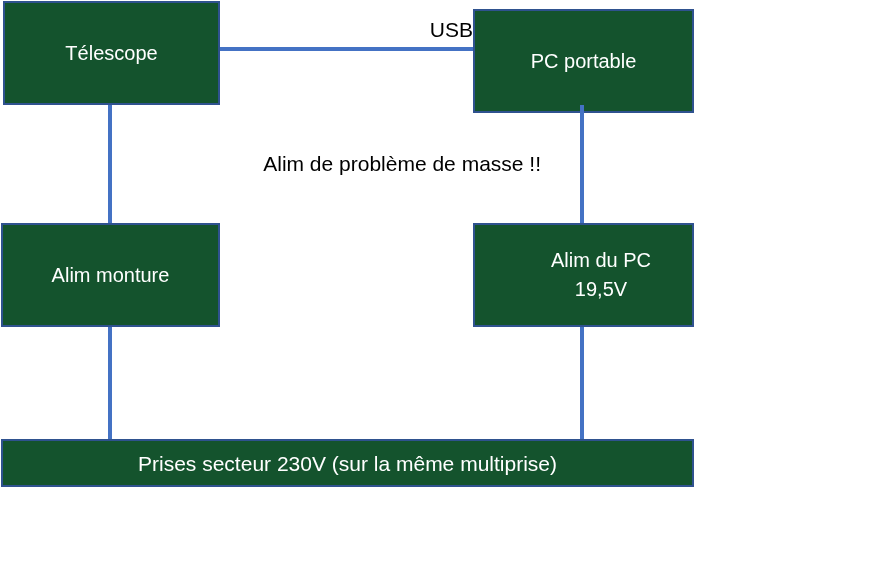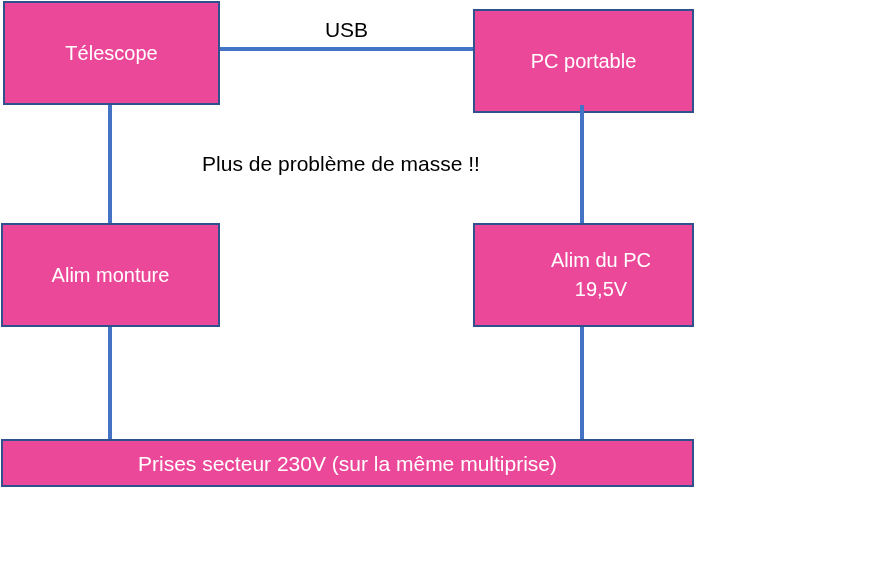--- a/index.html
+++ b/index.html
@@ -11,21 +11,21 @@
     position: relative;
     width: 879px;
     height: 576px;
     background: #FFFFFF;
     overflow: hidden;
     font-family: "Liberation Sans", sans-serif;
   }
   .box {
     position: absolute;
     box-sizing: border-box;
-    background: #ec4899;
+    background: #14532d;
     border: 2px solid #2F528F;
     color: #FFFFFF;
     display: flex;
     flex-direction: column;
     align-items: center;
     justify-content: center;
     text-align: center;
     font-size: 20px;
     line-height: 29px;
   }
@@ -45,21 +45,21 @@
     width: 4px;
   }
   .usb-line       { left: 220px; top: 47px;  width: 253px; }
   .vl-left-top    { left: 108px; top: 105px; height: 118px; }
   .vl-right-top   { left: 580px; top: 105px; height: 118px; }
   .vl-left-bot    { left: 108px; top: 327px; height: 112px; }
   .vl-right-bot   { left: 580px; top: 327px; height: 112px; }
   .float-label {
     position: absolute;
     color: #000000;
-    text-align: center;
+    text-align: right;
     font-size: 21px;
     line-height: 24px;
     white-space: nowrap;
   }
   .usb-label { left: 220px; top: 18px; width: 253px; }
   .note      { left: 141px; top: 152px; width: 400px; }
 </style>
 </head>
 <body>
 
@@ -72,21 +72,21 @@
   <div class="box box-pc">
     <span class="box-line">PC portable</span>
   </div>
 
   <div class="hline usb-line"></div>
   <div class="float-label usb-label">USB</div>
 
   <div class="vline vl-left-top"></div>
   <div class="vline vl-right-top"></div>
 
-  <div class="float-label note">Plus de problème de masse !!</div>
+  <div class="float-label note">Alim de problème de masse !!</div>
 
   <div class="box box-alim-monture">
     <span class="box-line">Alim monture</span>
   </div>
 
   <div class="box box-alim-pc">
     <span class="box-line">Alim du PC</span>
     <span class="box-line">19,5V</span>
   </div>
 

